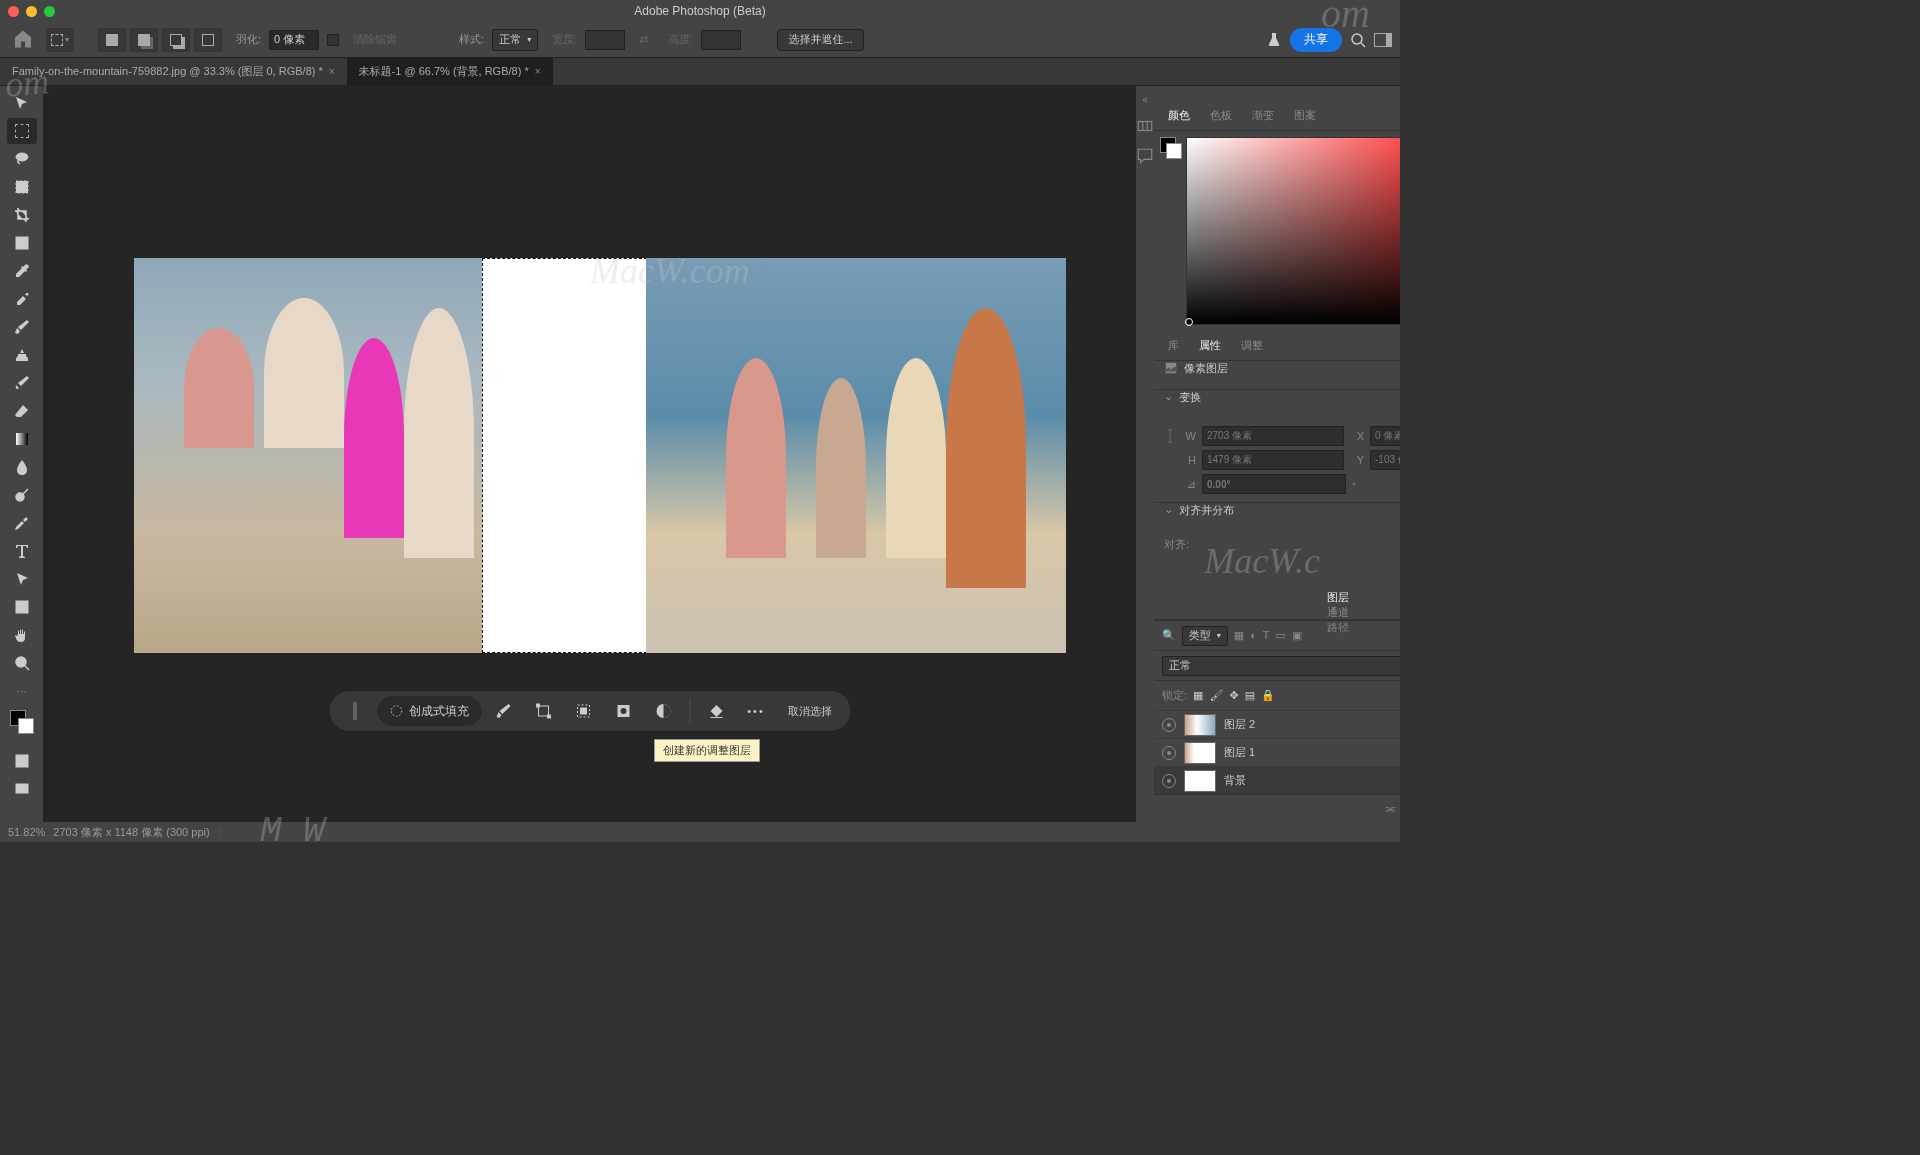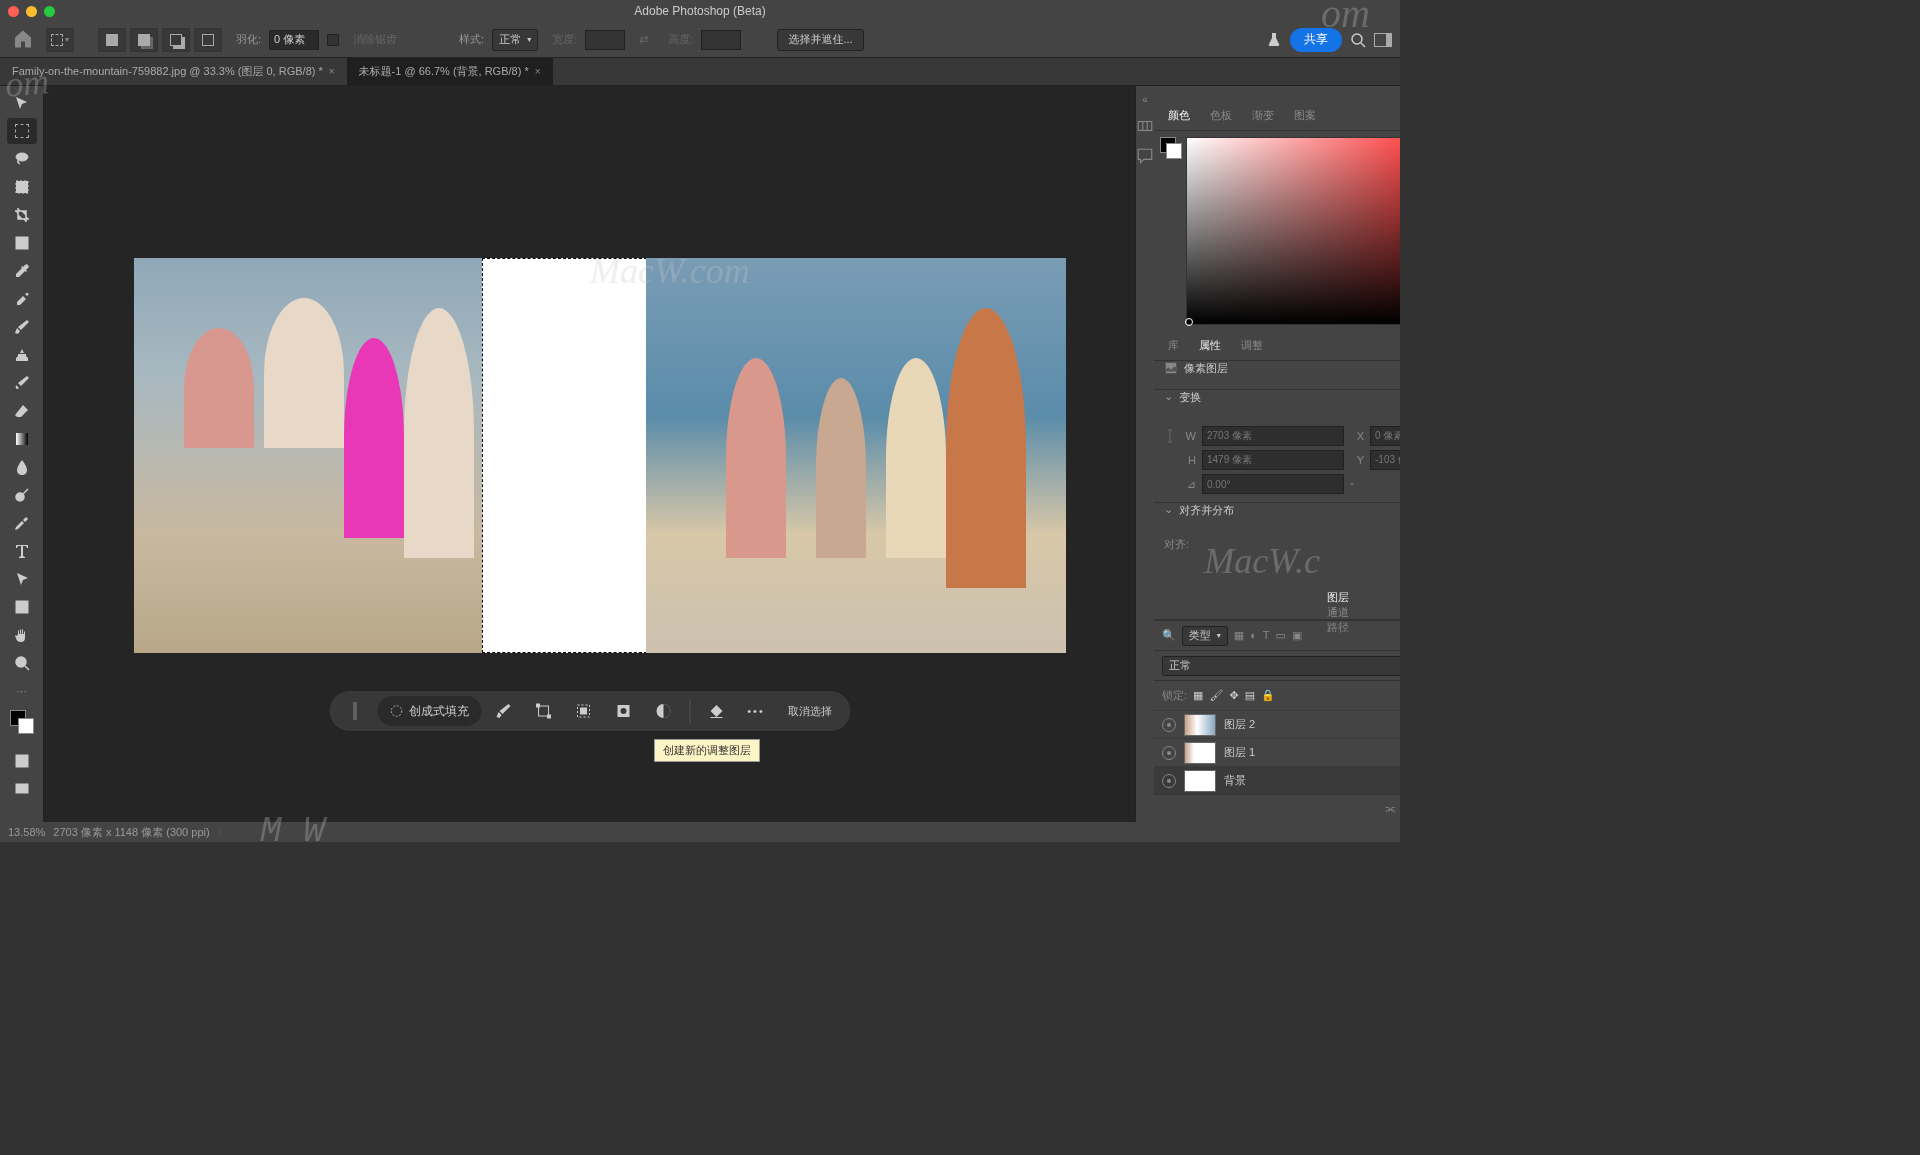--- a/index.html
+++ b/index.html
@@ -439,21 +439,21 @@
           <div class="prow">
             <span style="width:12px;"></span>
             <span class="plbl">H</span>
               <input class="pinp" value="1479 像素" style="">
             <span class="plbl">Y</span>
               <input class="pinp" value="-103 像素" style="">
           </div>
           <div class="prow">
             <span style="width:12px;"></span>
             <span class="plbl">⊿</span>
-              <input class="pinp" style="flex: 0 0 50px;" value="0.00°">
+              <input class="pinp" style="flex: 0 0 50px; font-weight: bold;" value="0.00°">
             <span style="font-size:8px;color:#666;">▾</span>
             <div class="spacer"></div>
             <span style="color:#888;">▷◁</span>
             <span style="color:#888;margin-left:8px;">⧖</span>
           </div>
         </div>
       </div>
       <div class="prop-section">
         <div class="prop-hdr">
             <span class="chev">⌄</span>
@@ -525,21 +525,21 @@
         <span>◐</span>
         <span>🗀</span>
         <span>⊞</span>
         <span>🗑</span>
       </div>
     </div>
   </div>
 </div>
 
 <div class="statusbar">
-  <span>13.58%</span>
+  <span>51.82%</span>
   <span>2703 像素 x 1148 像素 (300 ppi)</span>
   <span style="color:#666;">〉</span>
 </div>
 
 <div class="watermark wm1">om</div>
 <div class="watermark wm2">MacW.com</div>
 <div class="watermark wm3">om</div>
 <div class="watermark wm4">MacW.c</div>
 <div class="watermark wm5">M   W</div>
 

